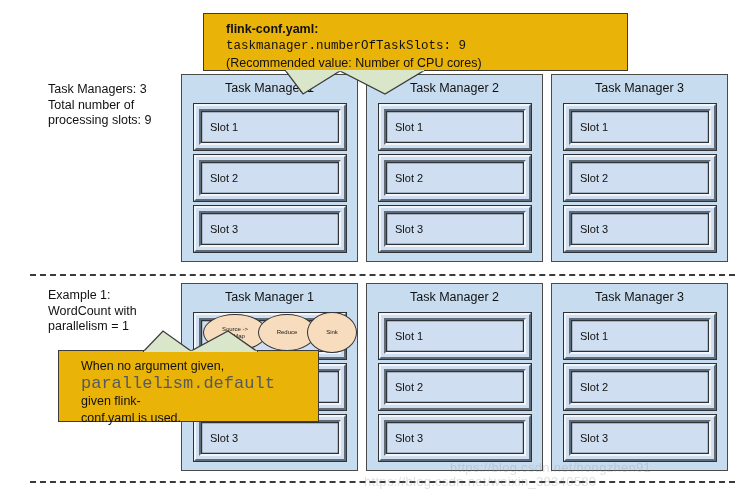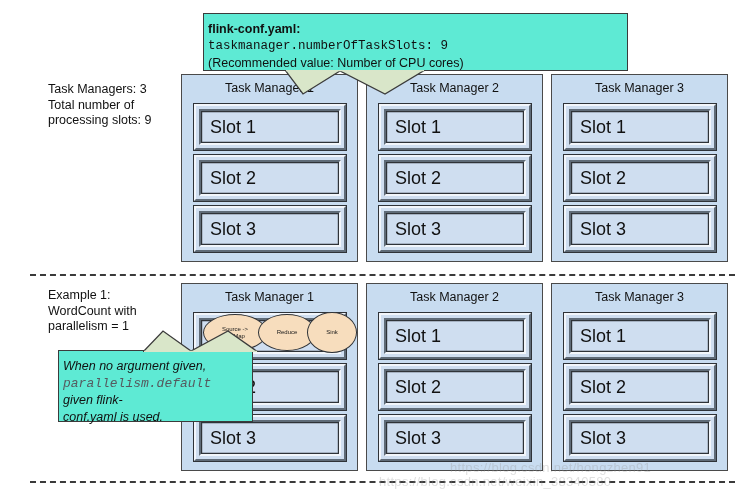--- a/index.html
+++ b/index.html
@@ -73,21 +73,21 @@
     border-right: 2px solid #f2f6fb;
     border-bottom: 2px solid #f2f6fb;
     box-shadow: inset 0 0 0 1.2px #2f3338;
     pointer-events: none;
   }
   .slot-label {
     position: absolute;
     left: 14px;
     top: 50%;
     transform: translateY(-50%);
-    font-size: 18px;
+    font-size: 11px;
     color: #111111;
     z-index: 2;
   }
 
   
   .oval {
     position: absolute;
     background: #f7ddbd;
     border: 1.4px solid #2f3338;
     border-radius: 50%;
@@ -98,35 +98,35 @@
     font-size: 6px;
     line-height: 7px;
     color: #1a1a1a;
     white-space: pre-line;
     z-index: 5;
   }
 
   
   .callout {
     position: absolute;
-    background: #5eead4;
+    background: #eab308;
     border: 1.3px solid #3b3b3b;
     box-sizing: border-box;
-    padding: 7px 10px 8px 4px;
+    padding: 7px 10px 8px 22px;
     z-index: 40;
   }
   .callout .line {
     font-size: 12.5px;
     line-height: 17px;
     color: #111111;
   }
   .callout .line b { font-weight: bold; }
   .mono {
     font-family: "Liberation Mono", "DejaVu Sans Mono", monospace;
-    font-size: 13px;
+    font-size: 17px;
     color: #555a5f;
   }
   .callout-tail {
     position: absolute;
     z-index: 41;
   }
 
   
   .watermark {
     position: absolute;
@@ -247,24 +247,24 @@
     <div class="slot" style="left:12px; top:131px; width:152px; height:46px;">
       <span class="slot-label">Slot 3</span>
     </div>
   </div>
 
   <svg class="callout-tail" width="115" height="22" style="left:143px; top:330px;" viewBox="0 0 115 22">
     <polygon points="0,22 115,22 85,1 48,21 20,1" fill="#d9e6c9" stroke="#3b3b3b" stroke-width="1.3"></polygon>
     <line x1="1" y1="22" x2="114" y2="22" stroke="#d9e6c9" stroke-width="2.6"></line>
   </svg>
 
-  <div class="callout" style="left:58px; top:350px; width:195px; height:72px;font-style:italic;">
+  <div class="callout" style="left:58px; top:350px; width:261px; height:72px;">
     <div class="line">When no argument given,</div>
     <div class="line"><span class="mono">parallelism.default</span><span> given flink-</span></div>
     <div class="line">conf.yaml is used.</div>
   </div>
 
   <div class="dashed-sep" style="left:30px; top:481px; width:705px;"></div>
 
   <div class="watermark" style="left:450px; top:460px;">https://blog.csdn.net/hongzhen91</div>
-  <div class="watermark" style="left:379px; top:474px;">https://blog.csdn.net/weixin_38340580</div>
+  <div class="watermark" style="left:364px; top:474px;">https://blog.csdn.net/weixin_38340580</div>
 
 </div>
 
 </body></html>

